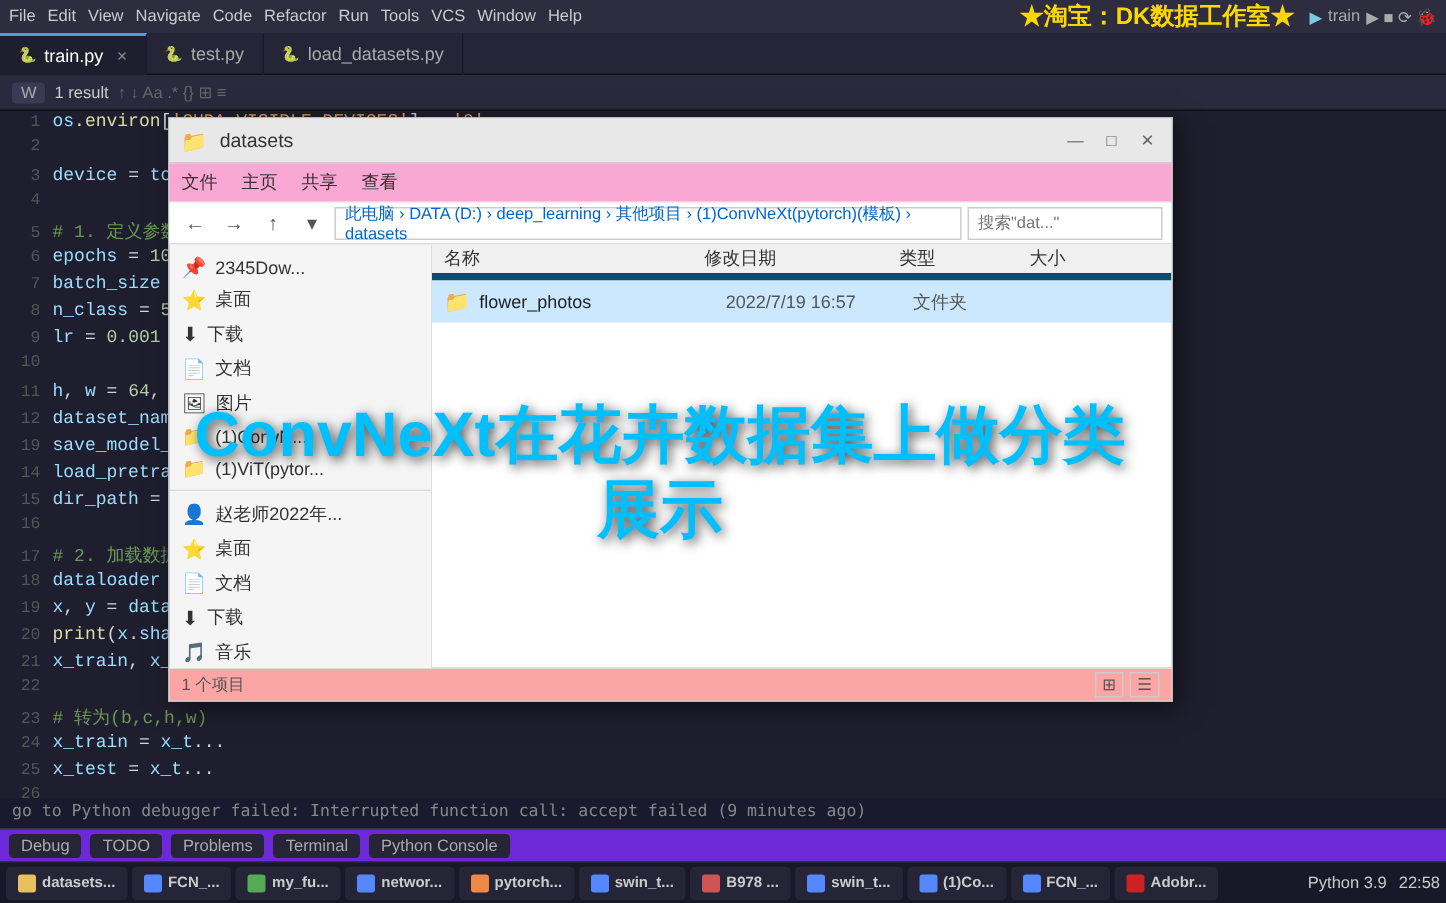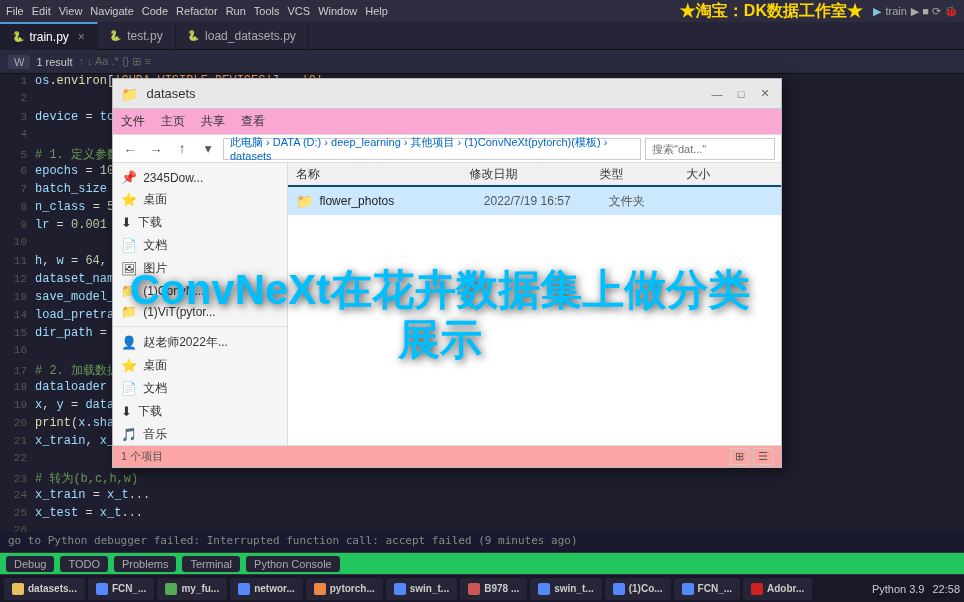--- a/index.html
+++ b/index.html
@@ -240,21 +240,21 @@
     .fe-main {
       flex: 1;
       background: #fff;
       overflow-y: auto;
     }
     .fe-col-header {
       display: flex;
       align-items: center;
       height: 24px;
       background: #f0f0f0;
-      border-bottom: 2px solid #0c4a6e;
+      border-bottom: 5px solid #0c4a6e;
       font-size: 12px;
       color: #333;
       padding: 0 8px;
     }
     .fe-col-name { flex: 2; }
     .fe-col-date { flex: 1.5; }
     .fe-col-type { flex: 1; }
     .fe-col-size { flex: 1; }
 
     .fe-file-row {
@@ -305,21 +305,21 @@
       text-align: center;
       width: 650px;
       pointer-events: none;
     }
 
     
     .bottom-bar {
       position: absolute;
       bottom: 28px; left: 0; right: 0;
       height: 22px;
-      background: #22c55e;
+      background: #6d28d9;
       display: flex;
       align-items: center;
       padding: 0 6px;
       gap: 6px;
       font-size: 11px;
       color: #aaa;
       border-top: 1px solid #333;
     }
     .bottom-tab {
       padding: 2px 8px;

